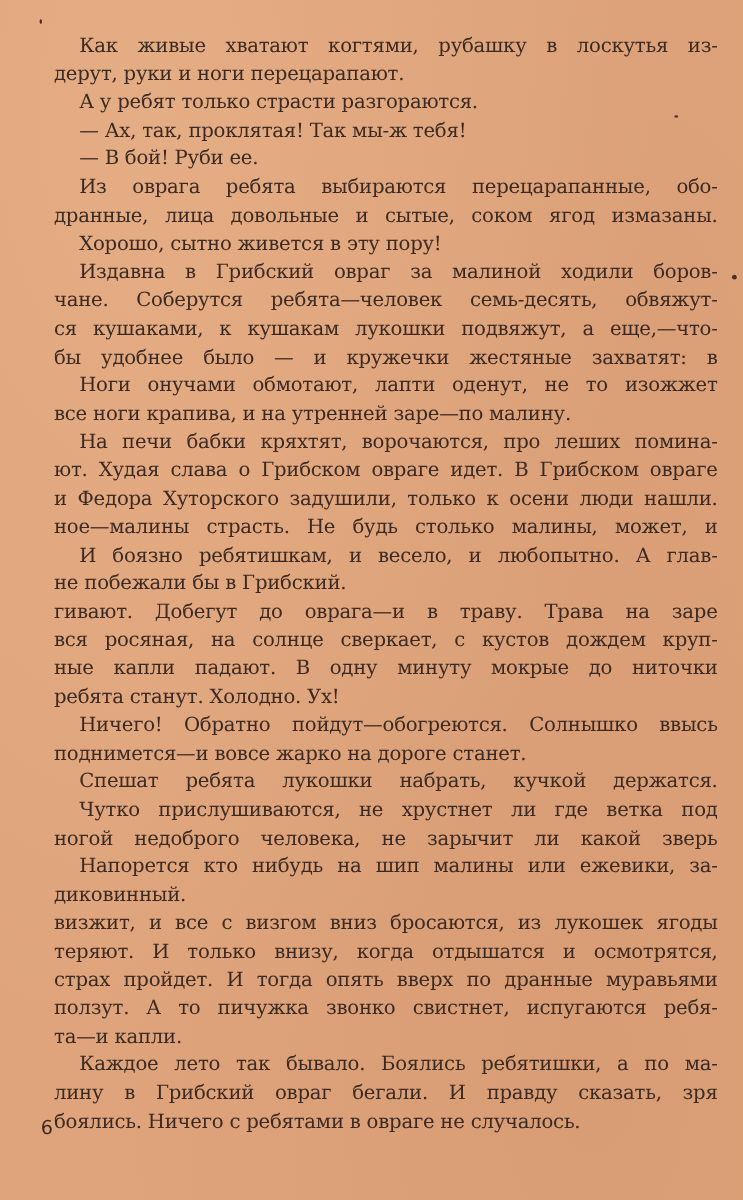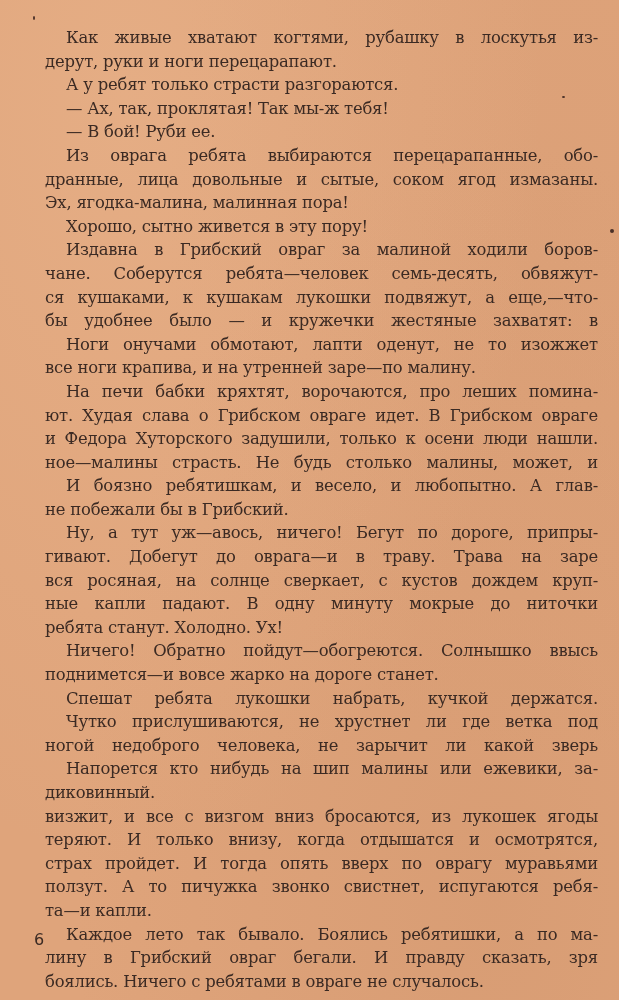--- a/index.html
+++ b/index.html
@@ -44,49 +44,47 @@
 <body>
 
 <div class="page" id="page">
     <div class="line indent">Как живые хватают когтями, рубашку в лоскутья из-</div>
     <div class="line last">дерут, руки и ноги перецарапают.</div>
     <div class="line indent last">А у ребят только страсти разгораются.</div>
     <div class="line indent last">— Ах, так, проклятая! Так мы-ж тебя!</div>
     <div class="line indent last">— В бой! Руби ее.</div>
     <div class="line indent">Из оврага ребята выбираются перецарапанные, обо-</div>
     <div class="line">дранные, лица довольные и сытые, соком ягод измазаны.</div>
-    <div class="line last">Эх, ягодка-малина, малинная пора!</div>
     <div class="line indent last">Хорошо, сытно живется в эту пору!</div>
     <div class="line indent">Издавна в Грибский овраг за малиной ходили боров-</div>
     <div class="line">чане. Соберутся ребята—человек семь-десять, обвяжут-</div>
     <div class="line">ся кушаками, к кушакам лукошки подвяжут, а еще,—что-</div>
     <div class="line">бы удобнее было — и кружечки жестяные захватят: в</div>
     <div class="line indent">Ноги онучами обмотают, лапти оденут, не то изожжет</div>
     <div class="line last">все ноги крапива, и на утренней заре—по малину.</div>
     <div class="line indent">На печи бабки кряхтят, ворочаются, про леших помина-</div>
     <div class="line">ют. Худая слава о Грибском овраге идет. В Грибском овраге</div>
     <div class="line">и Федора Хуторского задушили, только к осени люди нашли.</div>
     <div class="line">ное—малины страсть. Не будь столько малины, может, и</div>
     <div class="line indent">И боязно ребятишкам, и весело, и любопытно. А глав-</div>
     <div class="line last">не побежали бы в Грибский.</div>
-    <div class="line indent">Ну, а тут уж—авось, ничего! Бегут по дороге, припры-</div>
     <div class="line">гивают. Добегут до оврага—и в траву. Трава на заре</div>
     <div class="line">вся росяная, на солнце сверкает, с кустов дождем круп-</div>
     <div class="line">ные капли падают. В одну минуту мокрые до ниточки</div>
     <div class="line last">ребята станут. Холодно. Ух!</div>
     <div class="line indent">Ничего! Обратно пойдут—обогреются. Солнышко ввысь</div>
     <div class="line last">поднимется—и вовсе жарко на дороге станет.</div>
     <div class="line indent">Спешат ребята лукошки набрать, кучкой держатся.</div>
     <div class="line indent">Чутко прислушиваются, не хрустнет ли где ветка под</div>
     <div class="line">ногой недоброго человека, не зарычит ли какой зверь</div>
     <div class="line indent">Напорется кто нибудь на шип малины или ежевики, за-</div>
     <div class="line last">диковинный.</div>
     <div class="line">визжит, и все с визгом вниз бросаются, из лукошек ягоды</div>
     <div class="line">теряют. И только внизу, когда отдышатся и осмотрятся,</div>
-    <div class="line">страх пройдет. И тогда опять вверх по оврагу муравьями</div>
+    <div class="line">страх пройдет. И тогда опять вверх по дранные муравьями</div>
     <div class="line">ползут. А то пичужка звонко свистнет, испугаются ребя-</div>
     <div class="line last">та—и капли.</div>
     <div class="line indent">Каждое лето так бывало. Боялись ребятишки, а по ма-</div>
     <div class="line">лину в Грибский овраг бегали. И правду сказать, зря</div>
     <div class="line last">боялись. Ничего с ребятами в овраге не случалось.</div>
   </div>
 <div class="pagenum">6</div>
 
 <span class="speck" style="left:33px;top:16px;width:2px;height:4px;"></span>
 <span class="speck" style="left:562px;top:96px;width:3px;height:2px;"></span>

